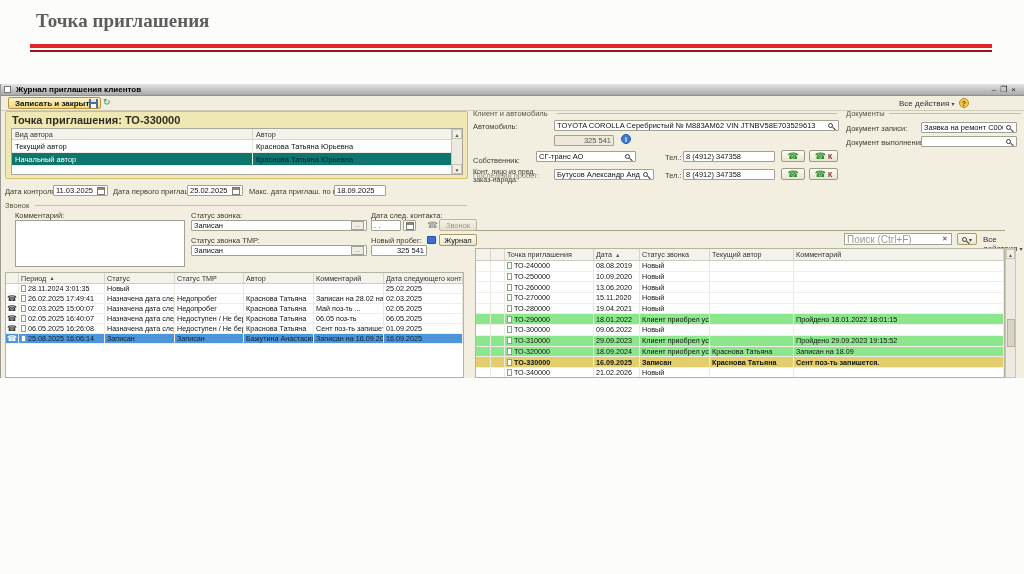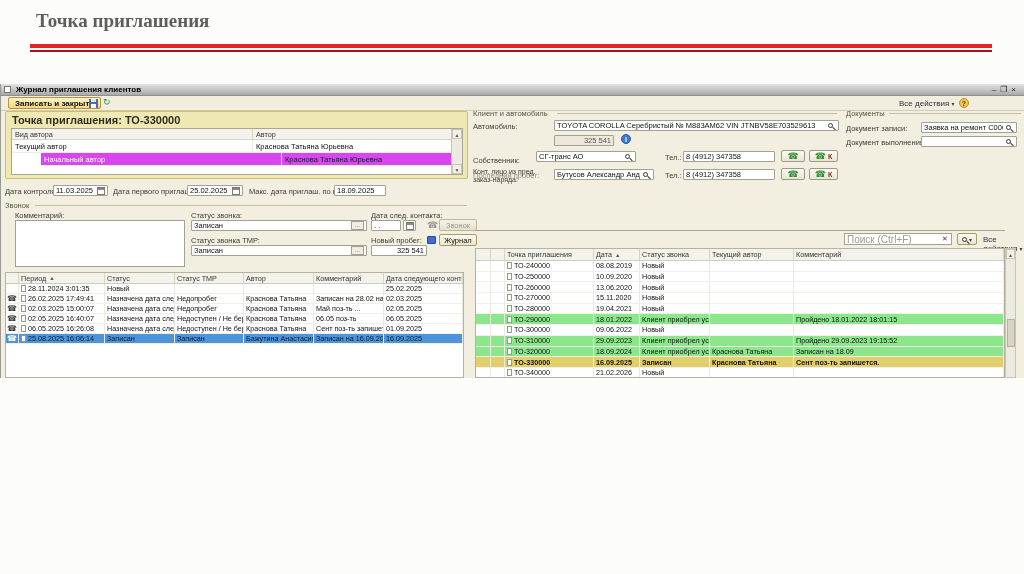--- a/index.html
+++ b/index.html
@@ -73,21 +73,21 @@
     background:#F0E8B2; border:1px solid #CDBF6E; border-radius:2px;
   }
   .point-title { left:6px; top:2px; font-size:11px; font-weight:bold; color:#2e2e20; }
   .authors { left:5px; top:16px; width:452px; height:47px; background:#fff; border:1px solid #A9A698; display:flex; flex-direction:column; }
   .authors-head { display:flex; height:11px; background:#F4F3EB; border-bottom:1px solid #D8D5C6; }
   .authors .th { font-size:7.2px; color:#333; padding:1px 3px; border-right:1px solid #D8D5C6; }
   .authors .c-kind { width:241px; }
   .authors .c-author { flex:1; }
   .authors .tr { display:flex; height:13px; border-bottom:1px solid #EFEDE4; }
   .authors .td { font-size:7.5px; padding:2px 3px; overflow:hidden; white-space:nowrap; }
-  .authors .tr.selected { background:#d946ef;margin-left:29px; }
+  .authors .tr.selected { background:#0f766e; }
   .authors .tr.selected .c-kind { color:#fff; }
   .authors .tr.selected .c-author { color:#0d1d30; }
   .vscroll {
     position:absolute; right:0; top:0; width:11px; background:#EDEBE1;
     border-left:1px solid #C9C6B5; display:flex; flex-direction:column; justify-content:space-between;
   }
   .scr-btn { height:10px; font-size:5px; color:#555; text-align:center; line-height:10px; background:#F2F0E6; border:1px solid #C9C6B5; }
 
   
   .lbl { font-size:7.5px; color:#3c3c30; white-space:nowrap; }

